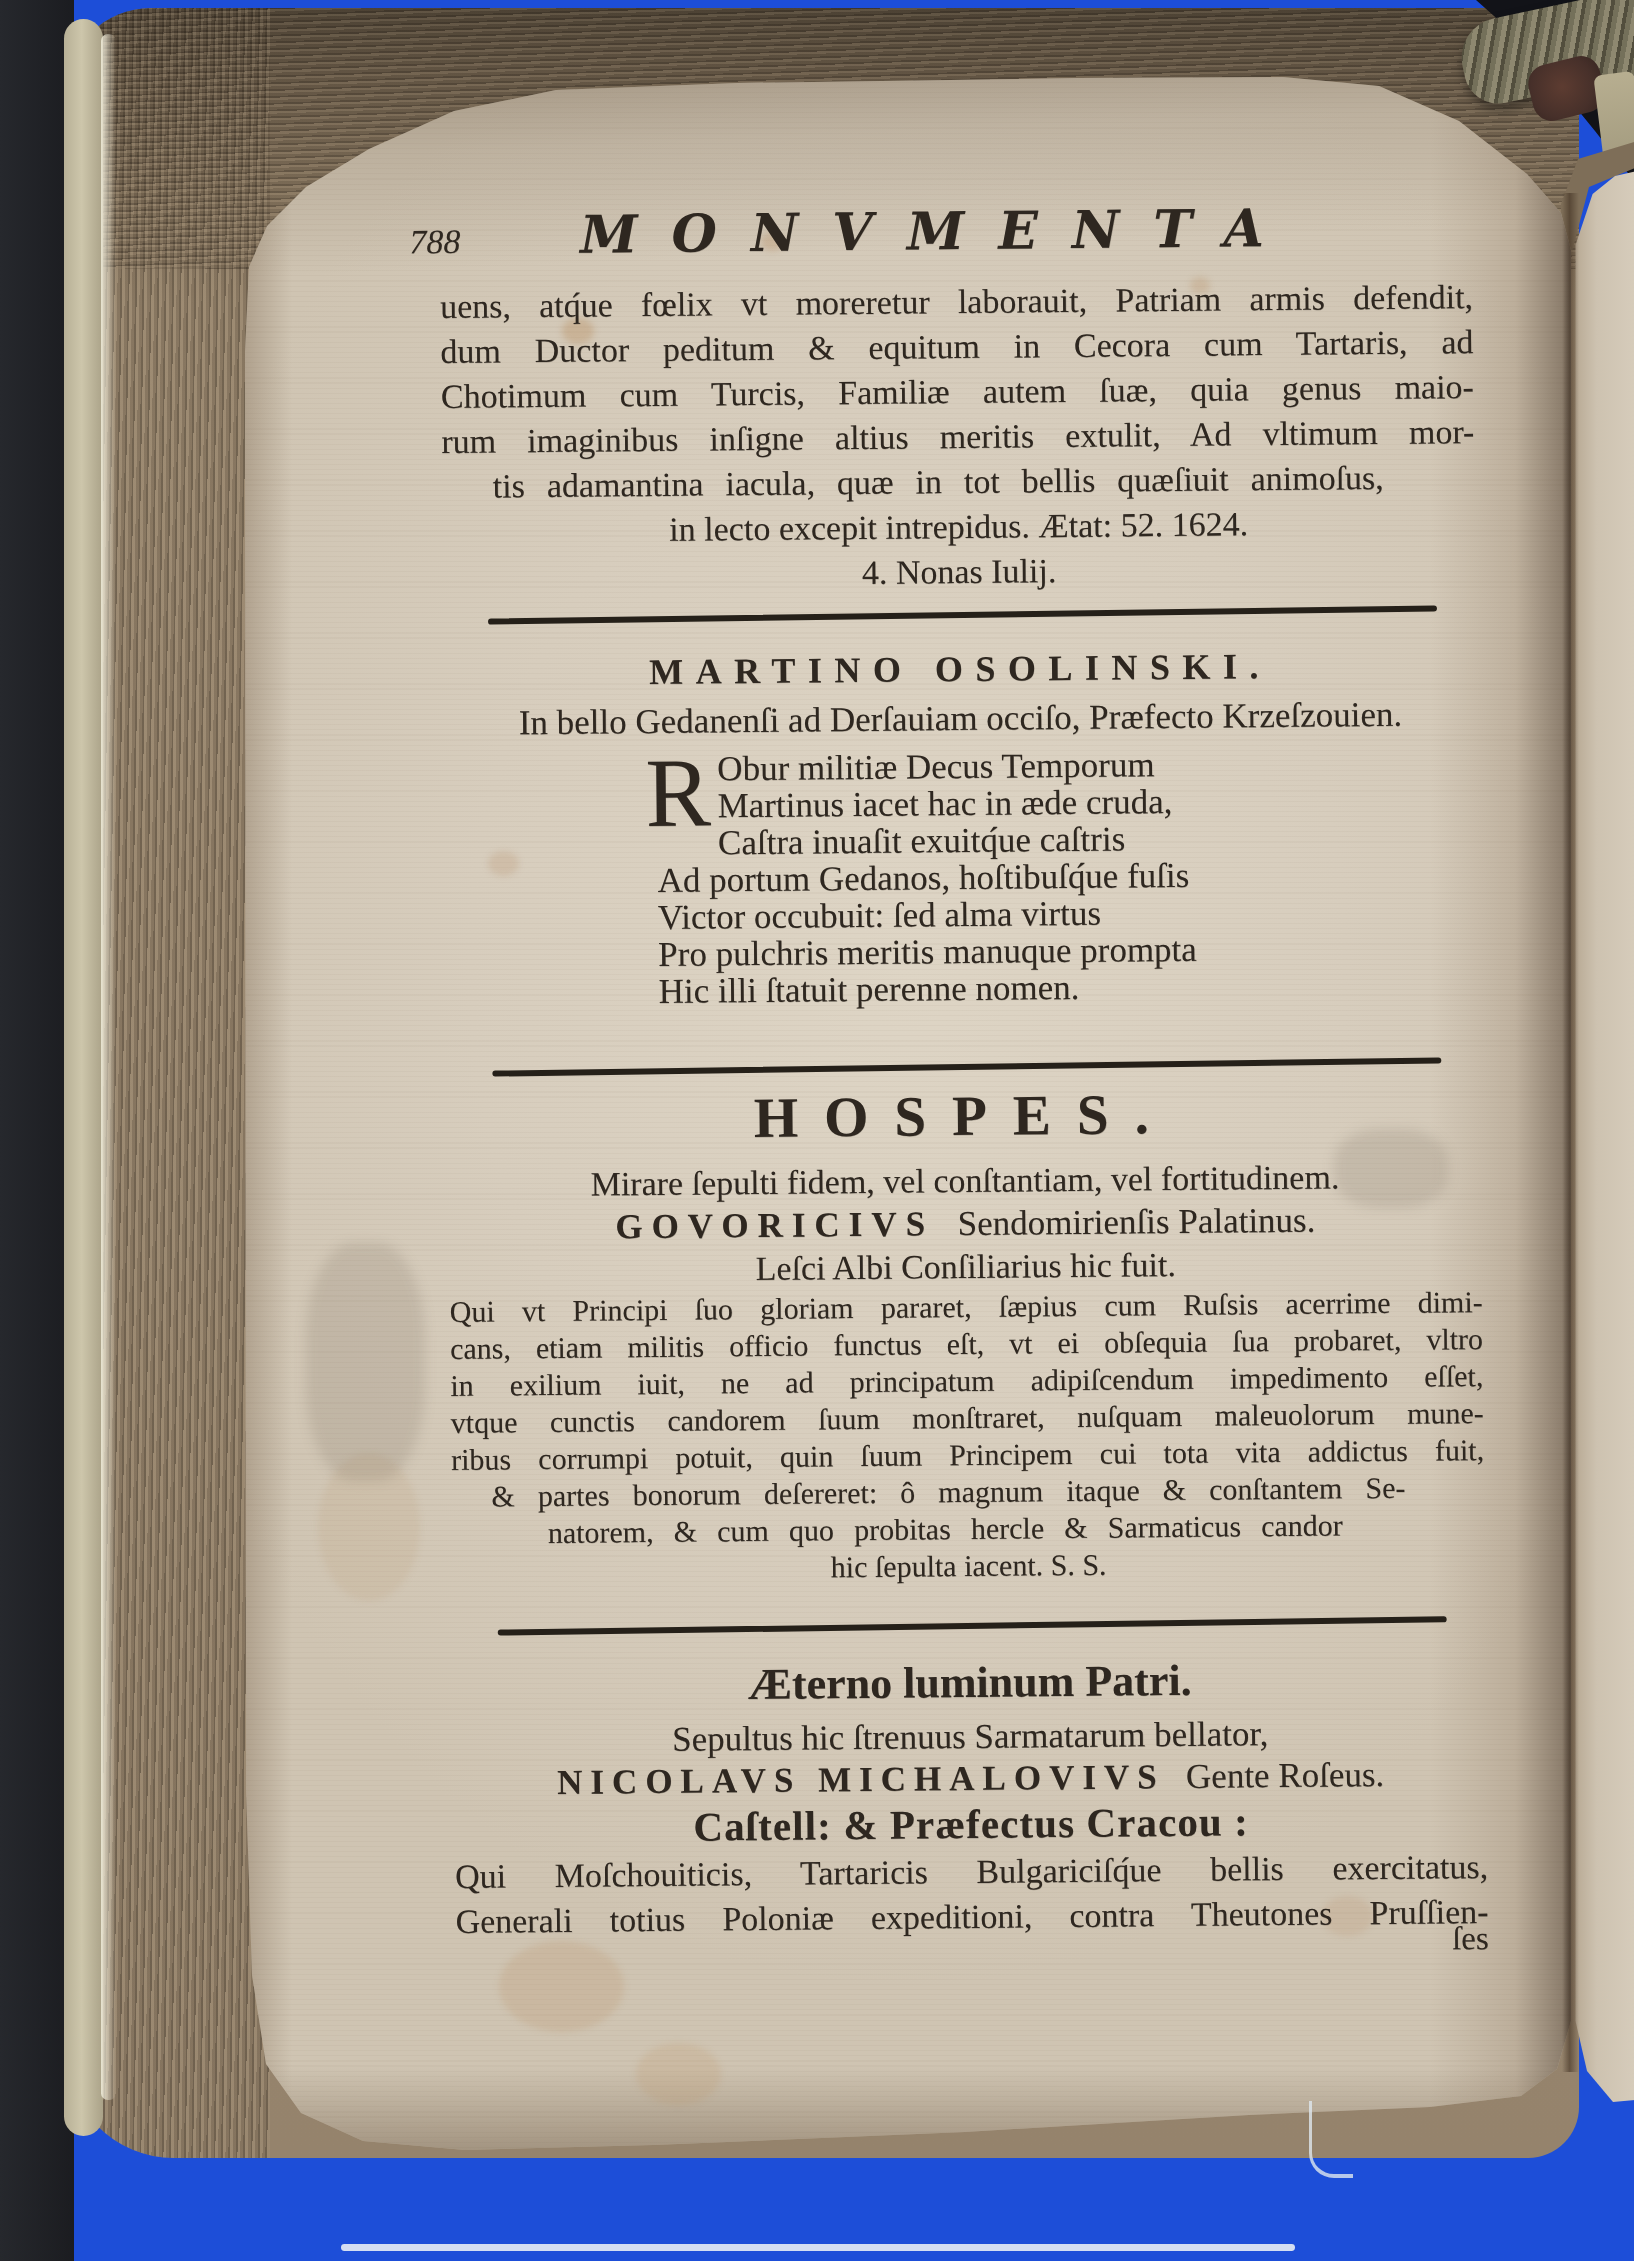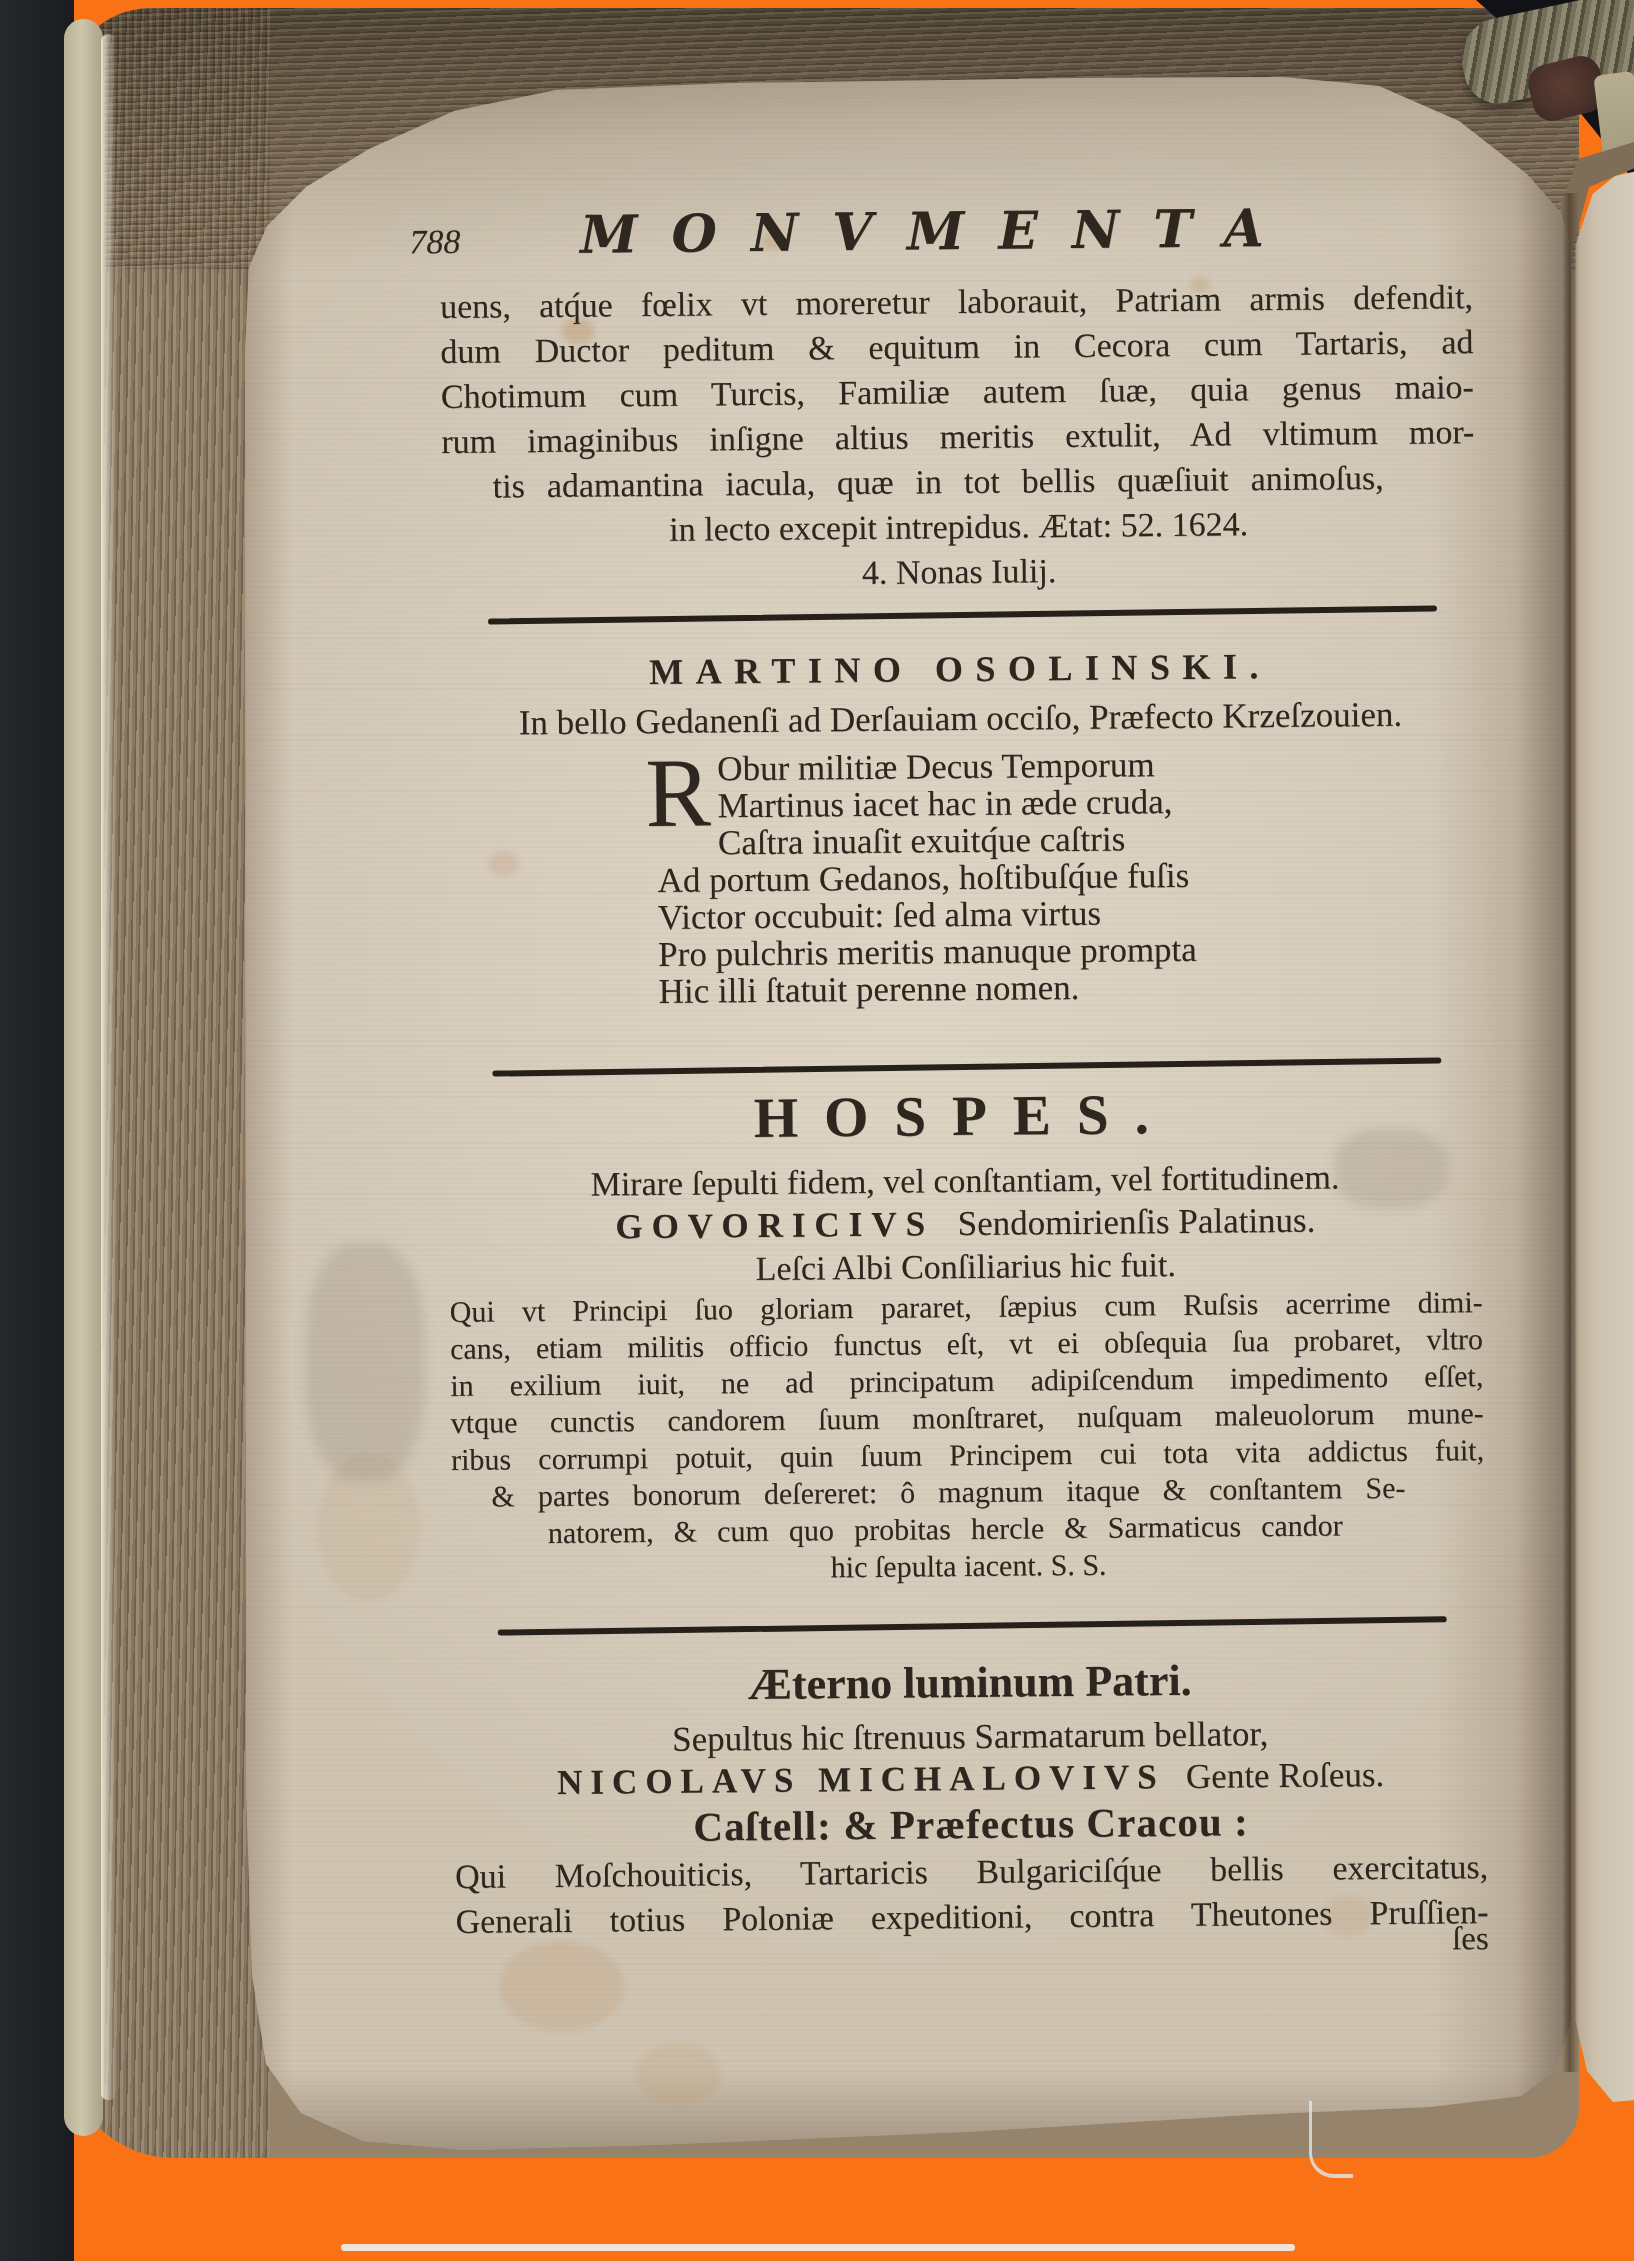--- a/index.html
+++ b/index.html
@@ -1,18 +1,18 @@
 <!DOCTYPE html>
 <html style="font-size:9px"><head>
 <meta charset="utf-8">
 <style>
   html,body{margin:0;padding:0;width:1635px;height:2261px;overflow:hidden;
     font-family:"Liberation Serif","DejaVu Serif",serif;}
   .abs{position:absolute;}
-  .scene{position:absolute;inset:0;background:#f97316;text-decoration:underline;}
+  .scene{position:absolute;inset:0;background:#1d4ed8;text-decoration:underline;}
   .bg-left{left:0;top:0;width:74px;height:2261px;
     background:linear-gradient(90deg,#26282d 0%,#1b1c20 100%);}
 
   
   .book-edges{left:66px;top:8px;width:1513px;height:2150px;
     border-radius:85px 40px 51px 108px;
     background:
       linear-gradient(180deg,#4e4436 0px,#6a5c4a 68px,#8a7962 187px,#99876f 295px,#95836c 100%);
     overflow:hidden;}
   .grain-top{position:absolute;left:0;top:0;width:100%;height:261px;

